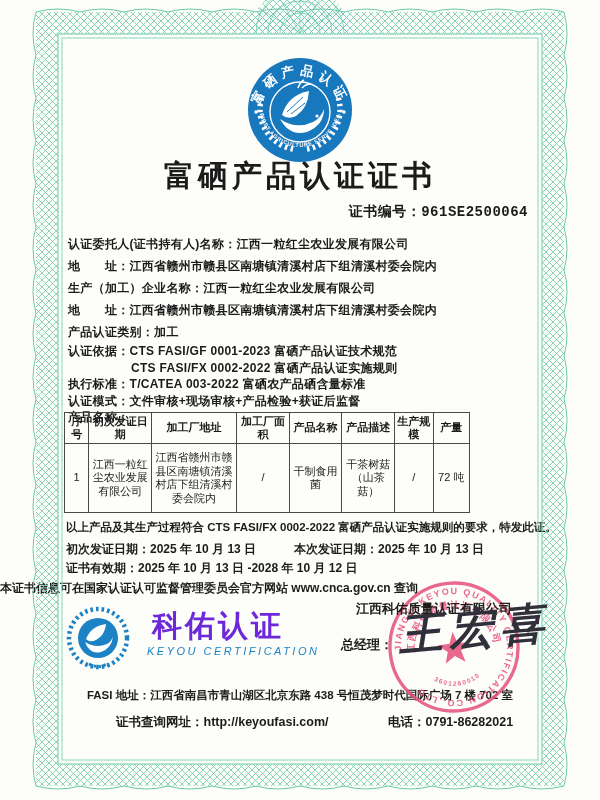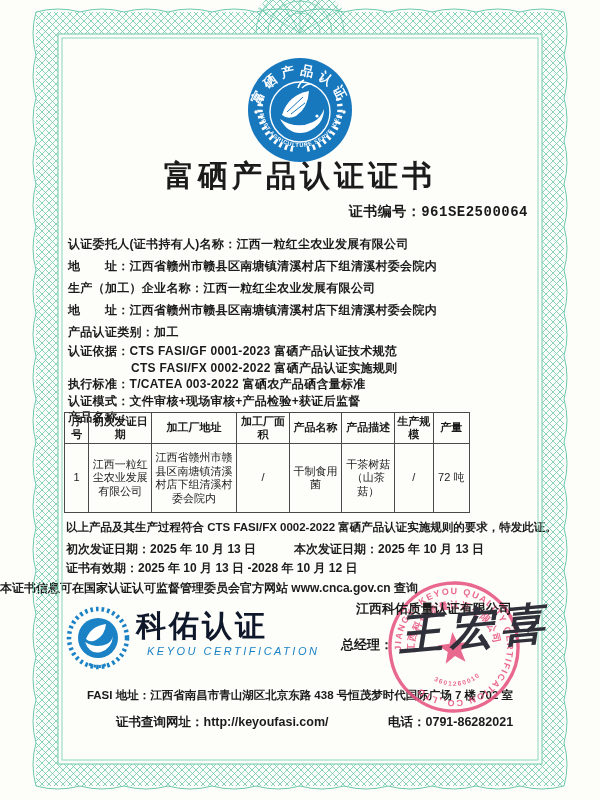--- a/index.html
+++ b/index.html
@@ -23,21 +23,21 @@
   #scope-table th{height:28px;font-weight:bold;}
   #scope-table td{height:66px;}
   
   #statement{left:66px;top:520px;font-size:11.5px;font-weight:bold;white-space:nowrap;}
   #dates-row{left:66px;top:541px;font-size:12px;font-weight:bold;white-space:nowrap;}
   #dates-row .gap{display:inline-block;width:38px;}
   #validity{left:66px;top:560px;font-size:12px;font-weight:bold;white-space:nowrap;}
   #query-note{left:0;right:0;top:580px;text-align:left;font-size:12px;font-weight:bold;}
   
   #keyou-logo{left:62px;top:604px;}
-  #keyou-cn{left:136px;top:606px;font-size:30px;font-weight:bold;color:#0f172a;letter-spacing:3px;}
+  #keyou-cn{left:152px;top:606px;font-size:30px;font-weight:bold;color:#6d28d9;letter-spacing:3px;}
   #keyou-en{left:147px;top:645px;font-size:11px;font-weight:normal;font-style:italic;color:#1b82c5;
             letter-spacing:2.5px;white-space:nowrap;}
   #issuer-company{left:356px;top:600px;font-size:13px;font-weight:bold;white-space:nowrap;z-index:5;}
   #role-label{left:341px;top:636px;font-size:13px;font-weight:bold;z-index:5;}
   #stamp{left:384px;top:577px;opacity:.88;z-index:4;}
   #signature{left:398px;top:600px;font-family:"DejaVu Serif","Liberation Serif",serif;
              font-style:italic;font-weight:bold;font-size:44px;color:#30303a;letter-spacing:7px;
              transform:rotate(-5deg);z-index:6;}
   
   #footer-address{left:0;right:0;top:688px;text-align:center;font-size:11.5px;font-weight:bold;

